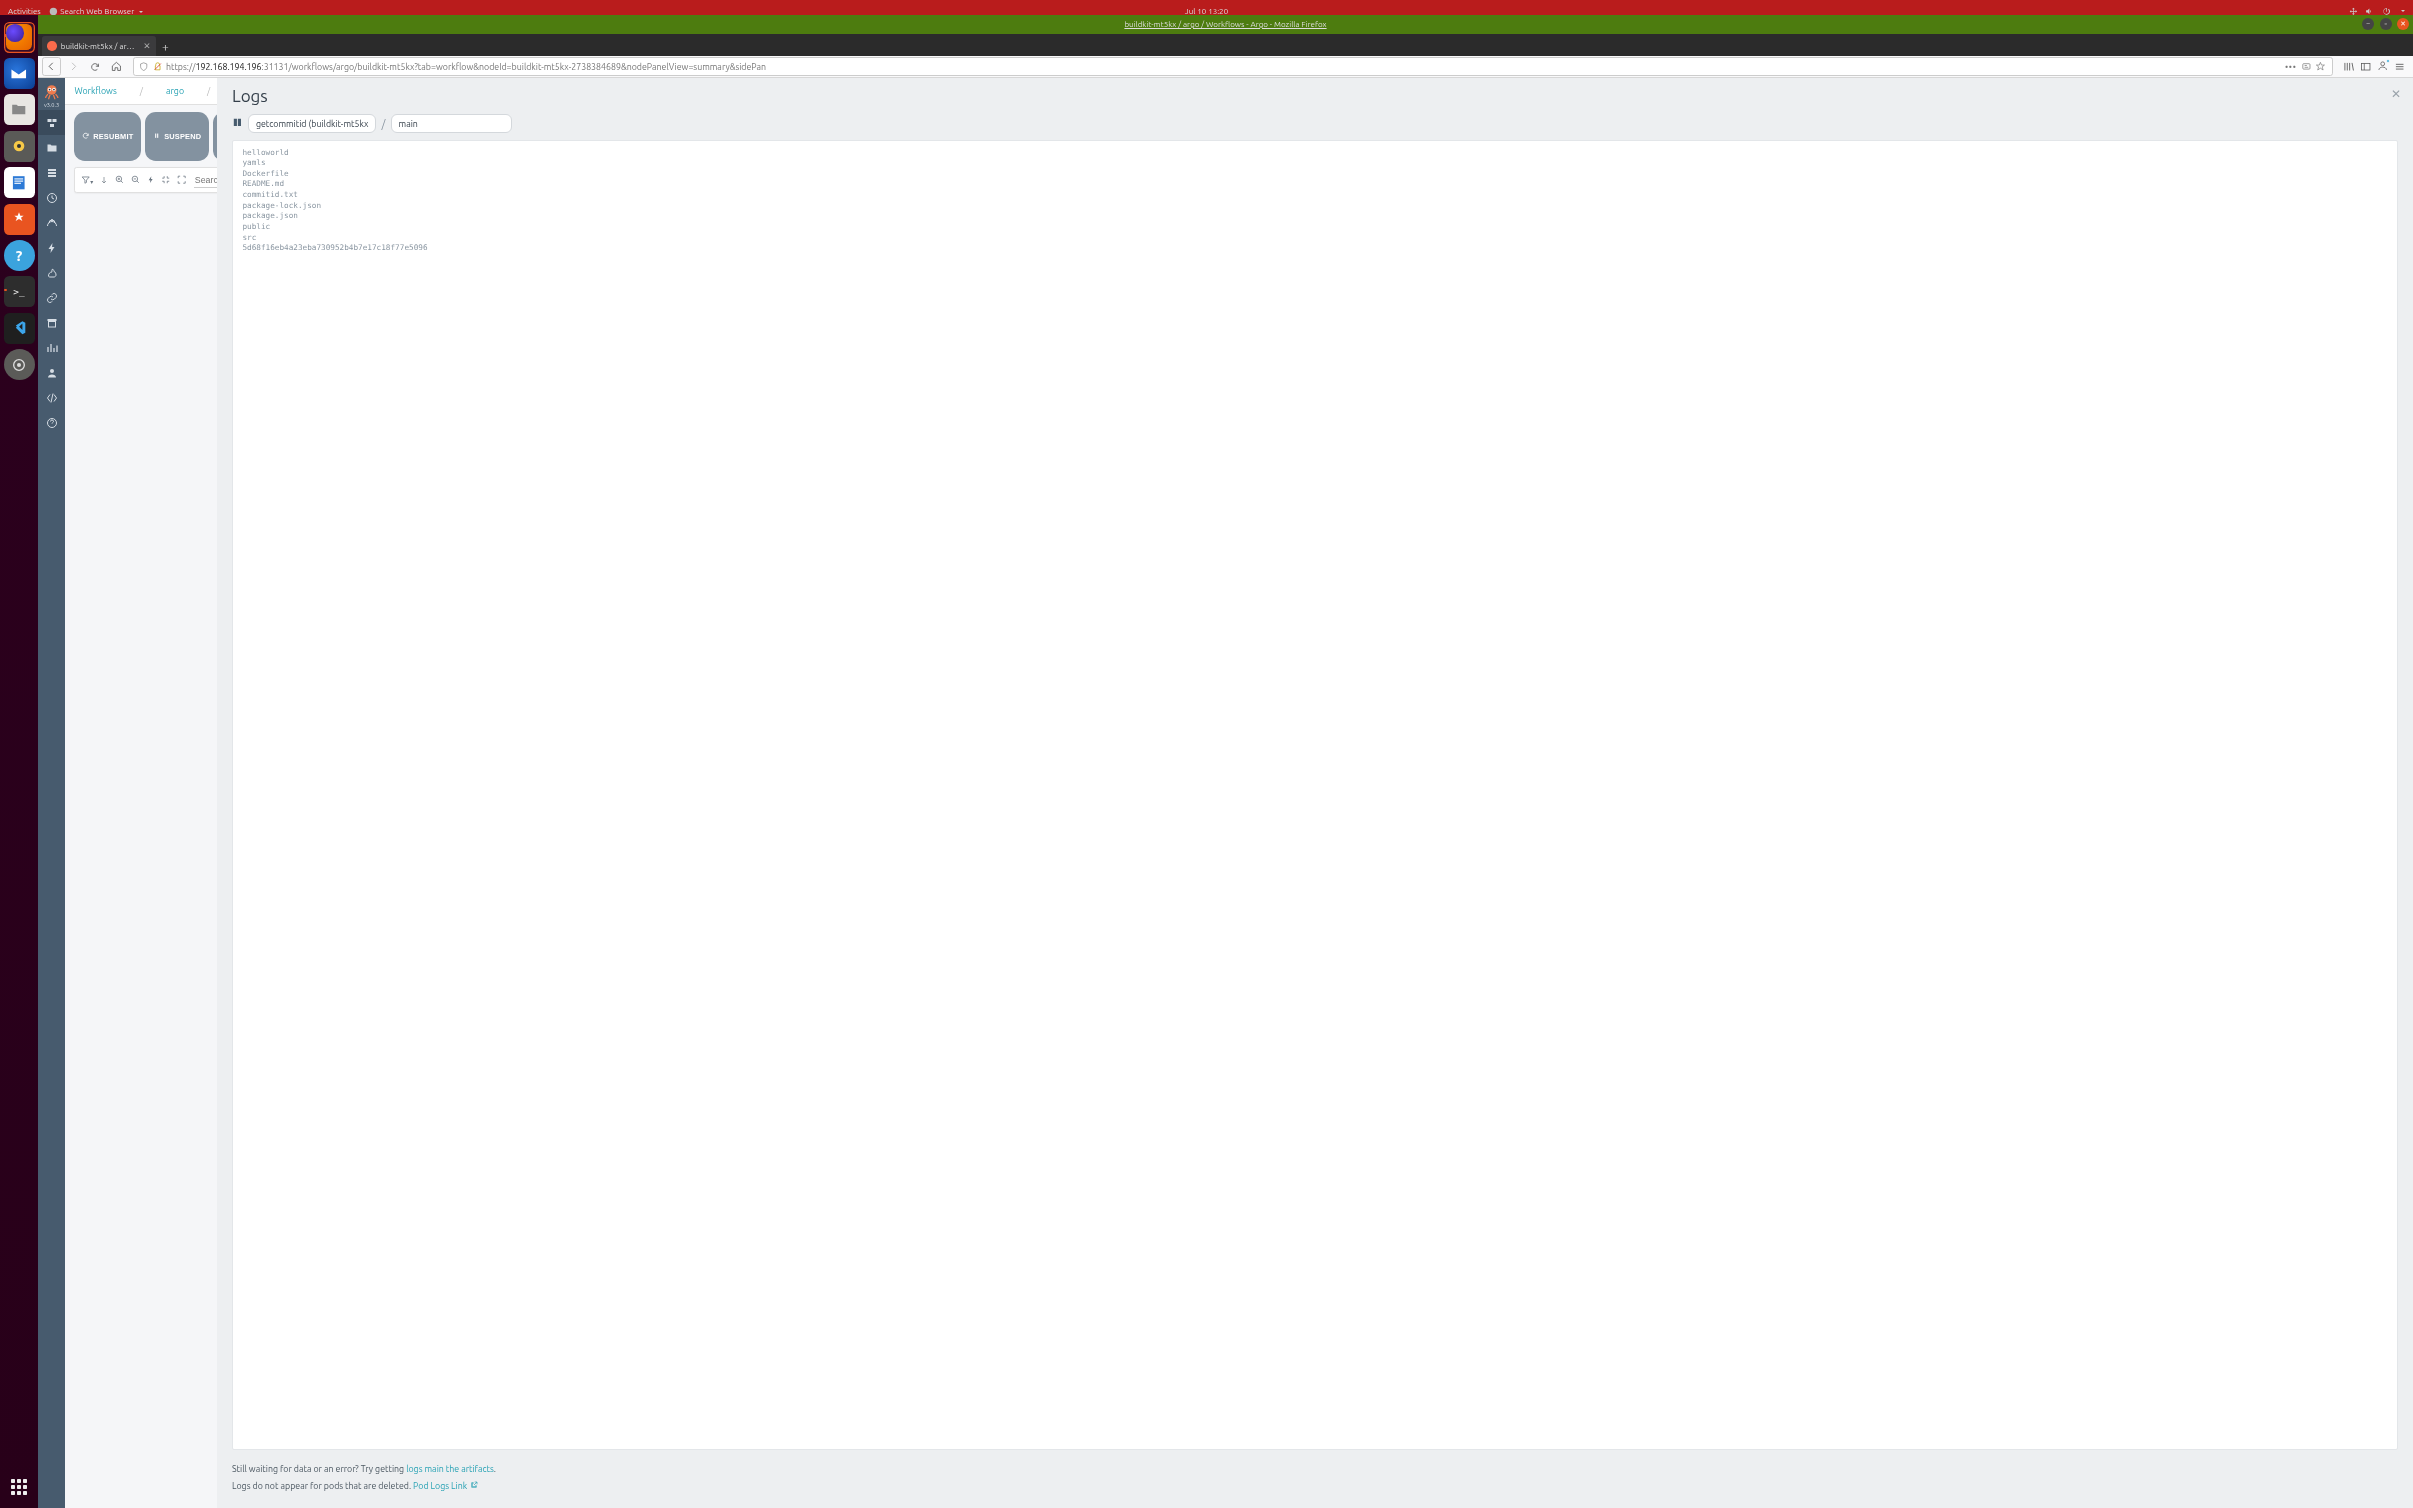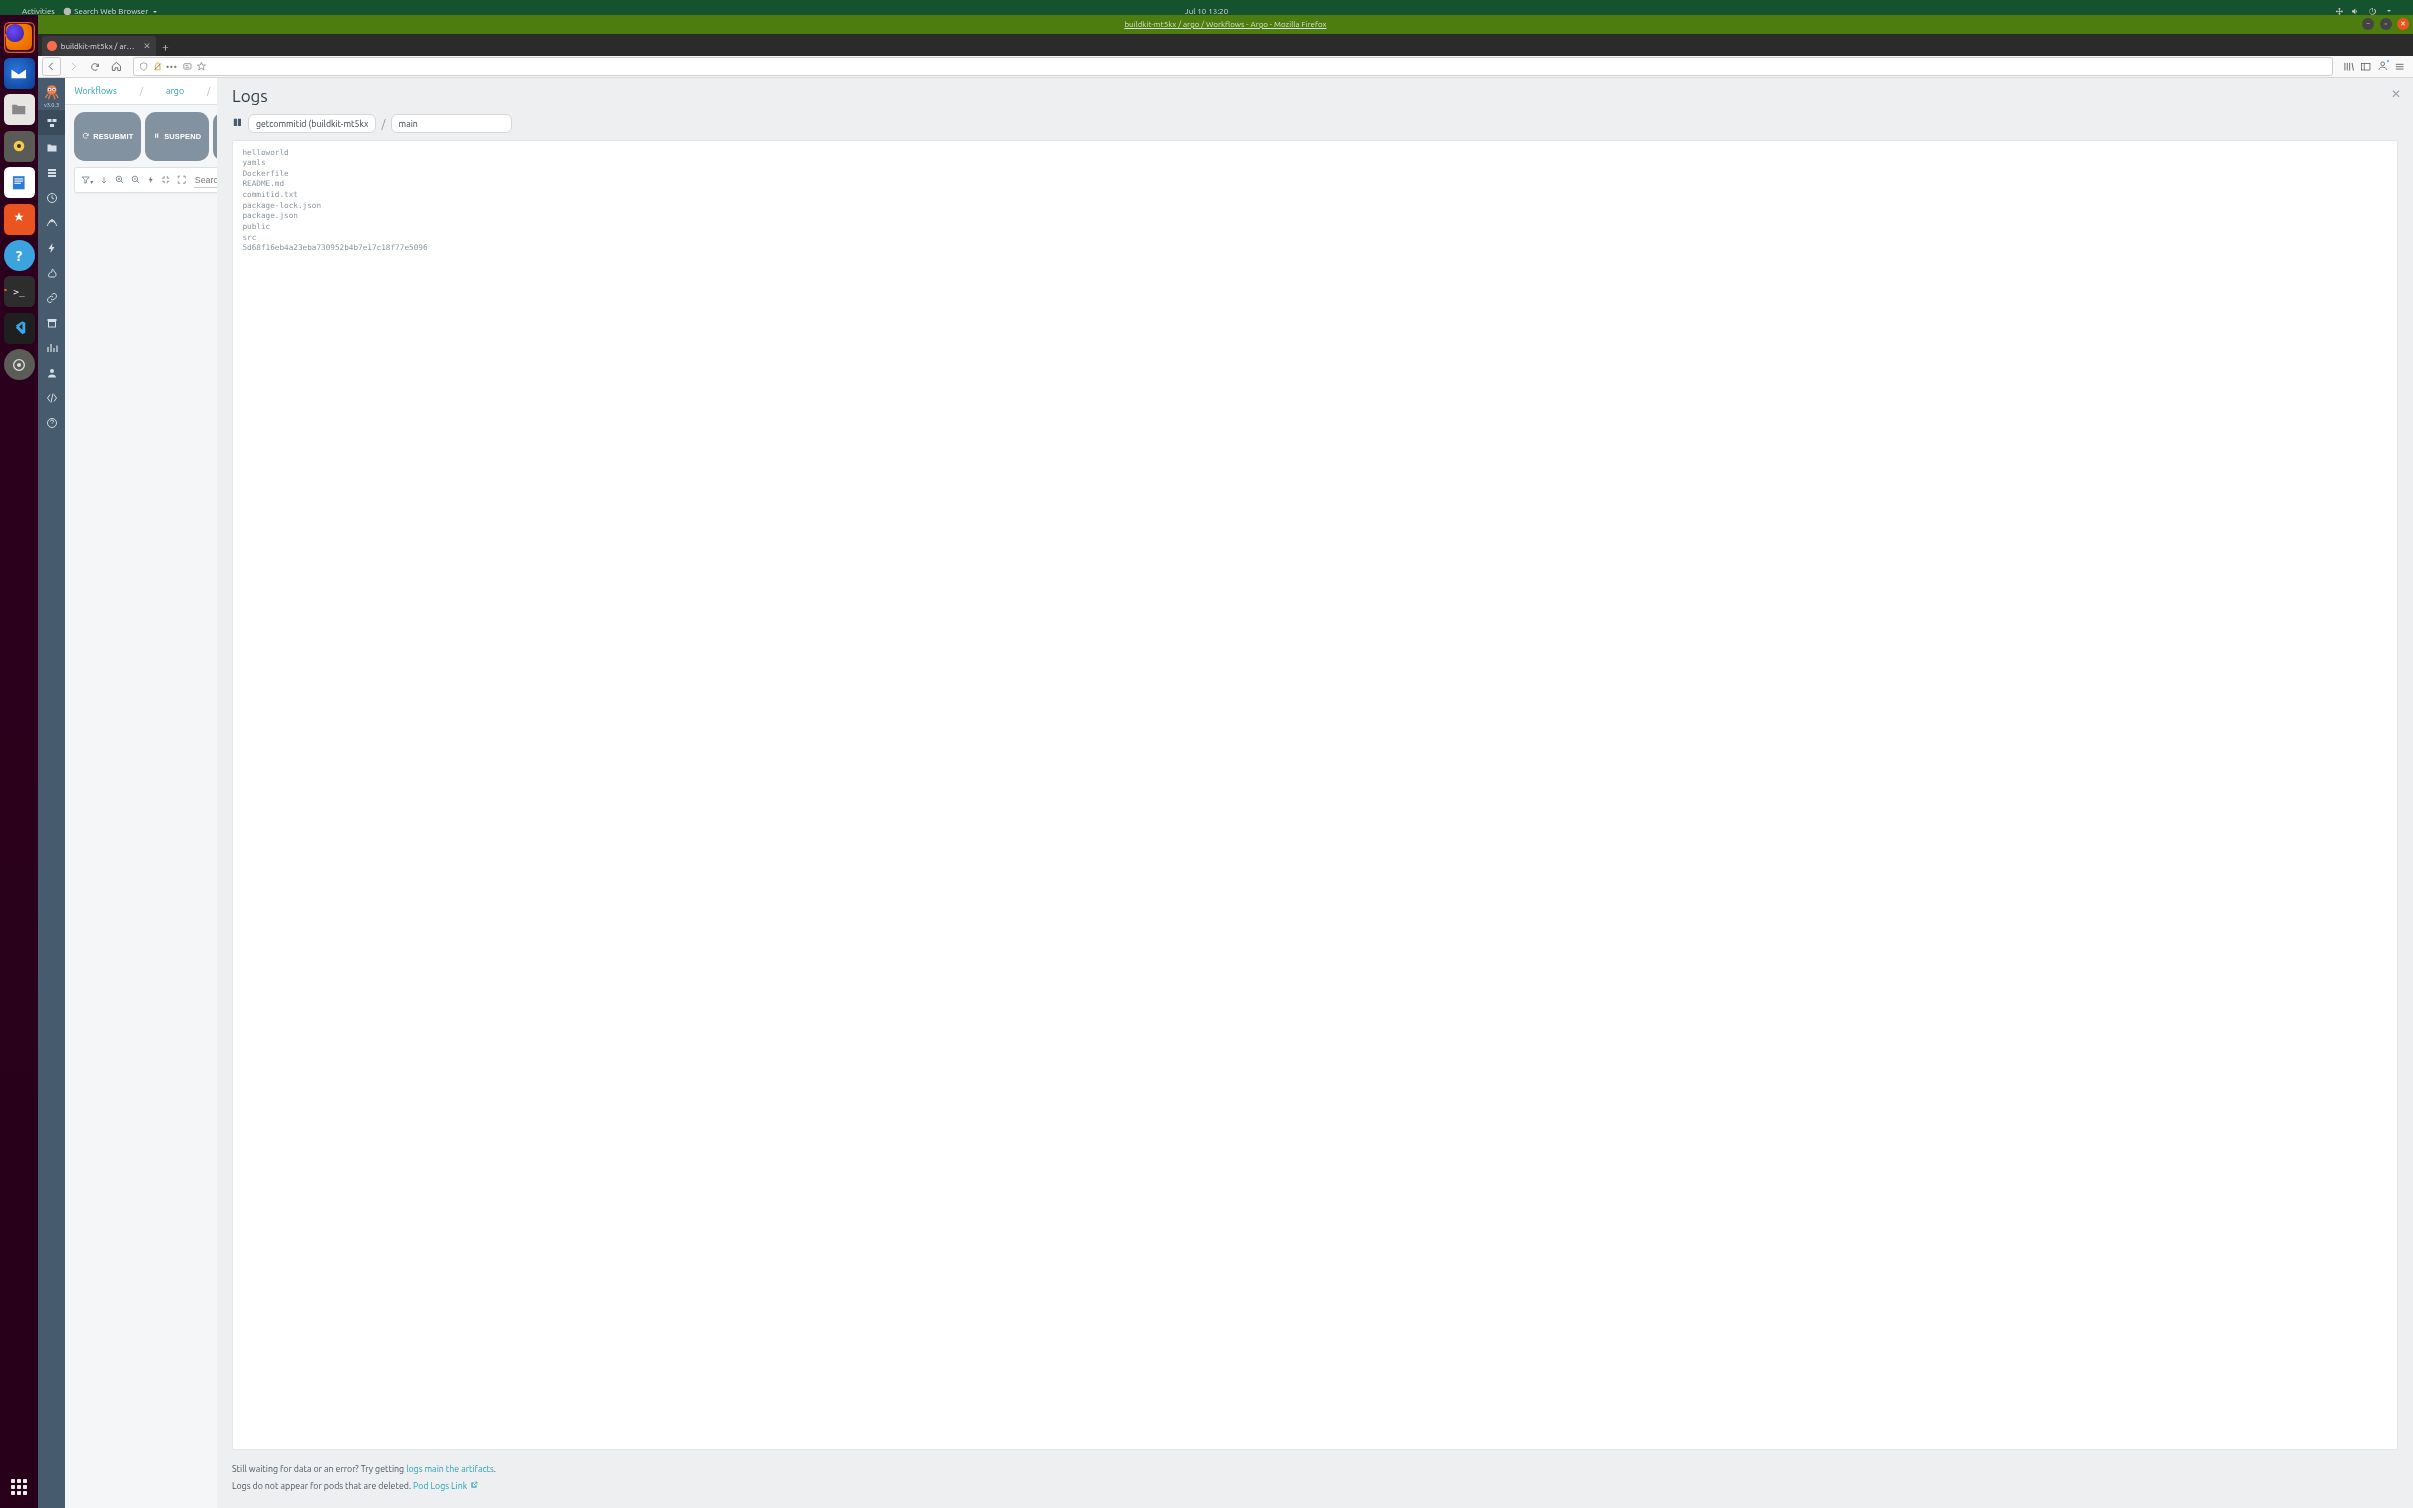--- a/index.html
+++ b/index.html
@@ -1,26 +1,26 @@
 <!DOCTYPE html>
 <html style="font-size:10.8px"><head>
 <meta charset="utf-8">
 <style>
   * { box-sizing: border-box; margin: 0; padding: 0; }
   html, body { width: 100%; height: 100%; font-family: Ubuntu, -apple-system, BlinkMacSystemFont, "Segoe UI", Roboto, sans-serif; overflow: hidden; }
 
   
   .gnome-top {
     height: 23px;
-    background: #14532d;
+    background: #b91c1c;
     color: #ddd;
     display: flex;
     align-items: center;
     font-size: 8px;
-    padding: 0 22px;
+    padding: 0 8px;
     justify-content: space-between;
   }
   .gnome-top .left, .gnome-top .right { display: flex; align-items: center; gap: 8px; }
   .gnome-top .center { position: absolute; left: 50%; transform: translateX(-50%); }
   .gnome-top .fx { display: flex; align-items: center; gap: 2.7px; }
   .gnome-top svg { width: 8.8px; height: 8.8px; fill: #ccc; }
   .tri-down { width:0; height:0; border-left:2.7px solid transparent; border-right:2.7px solid transparent; border-top:2.7px solid #ccc; margin-left:2px;}
 
   
   .dock {
@@ -323,20 +323,23 @@
         </svg>
     </div>
     <div class="ff-url">
       <svg width="9.4" height="9.4" viewBox="0 0 24 24">
           <path d="M12 2l8 3v6c0 5-3.5 9-8 11-4.5-2-8-6-8-11V5z" fill="none" stroke="#777" stroke-width="1.6"></path>
         </svg>
       <svg class="warn" width="9.4" height="9.4" viewBox="0 0 24 24">
           <path d="M7 10V7a5 5 0 0110 0v3h1v10H6V10h1z" fill="none" stroke="#c0a000" stroke-width="1.8"></path>
           <path d="M4 20L20 4" stroke="#d93025" stroke-width="2"></path>
         </svg>
+      <span class="ff-url-text">
+        <span>https://</span><span class="domain">192.168.194.196</span><span>:31131/workflows/argo/buildkit-mt5kx?tab=workflow&amp;nodeId=buildkit-mt5kx-2738384689&amp;nodePanelView=summary&amp;sidePan</span>
+      </span>
       <span style="color:#777;letter-spacing:0.7px;">•••</span>
       <svg width="10.8" height="10.8" viewBox="0 0 24 24">
           <rect x="4" y="6" width="16" height="12" rx="2" fill="none" stroke="#777" stroke-width="1.6"></rect>
           <path d="M8 10h5M8 14h8" stroke="#777" stroke-width="1.6"></path>
         </svg>
       <svg width="10.8" height="10.8" viewBox="0 0 24 24">
           <path d="M12 3l2.5 6H21l-5 4 2 7-6-4-6 4 2-7-5-4h6.5z" fill="none" stroke="#777" stroke-width="1.5"></path>
         </svg>
     </div>
     <div class="ff-right-icons">

